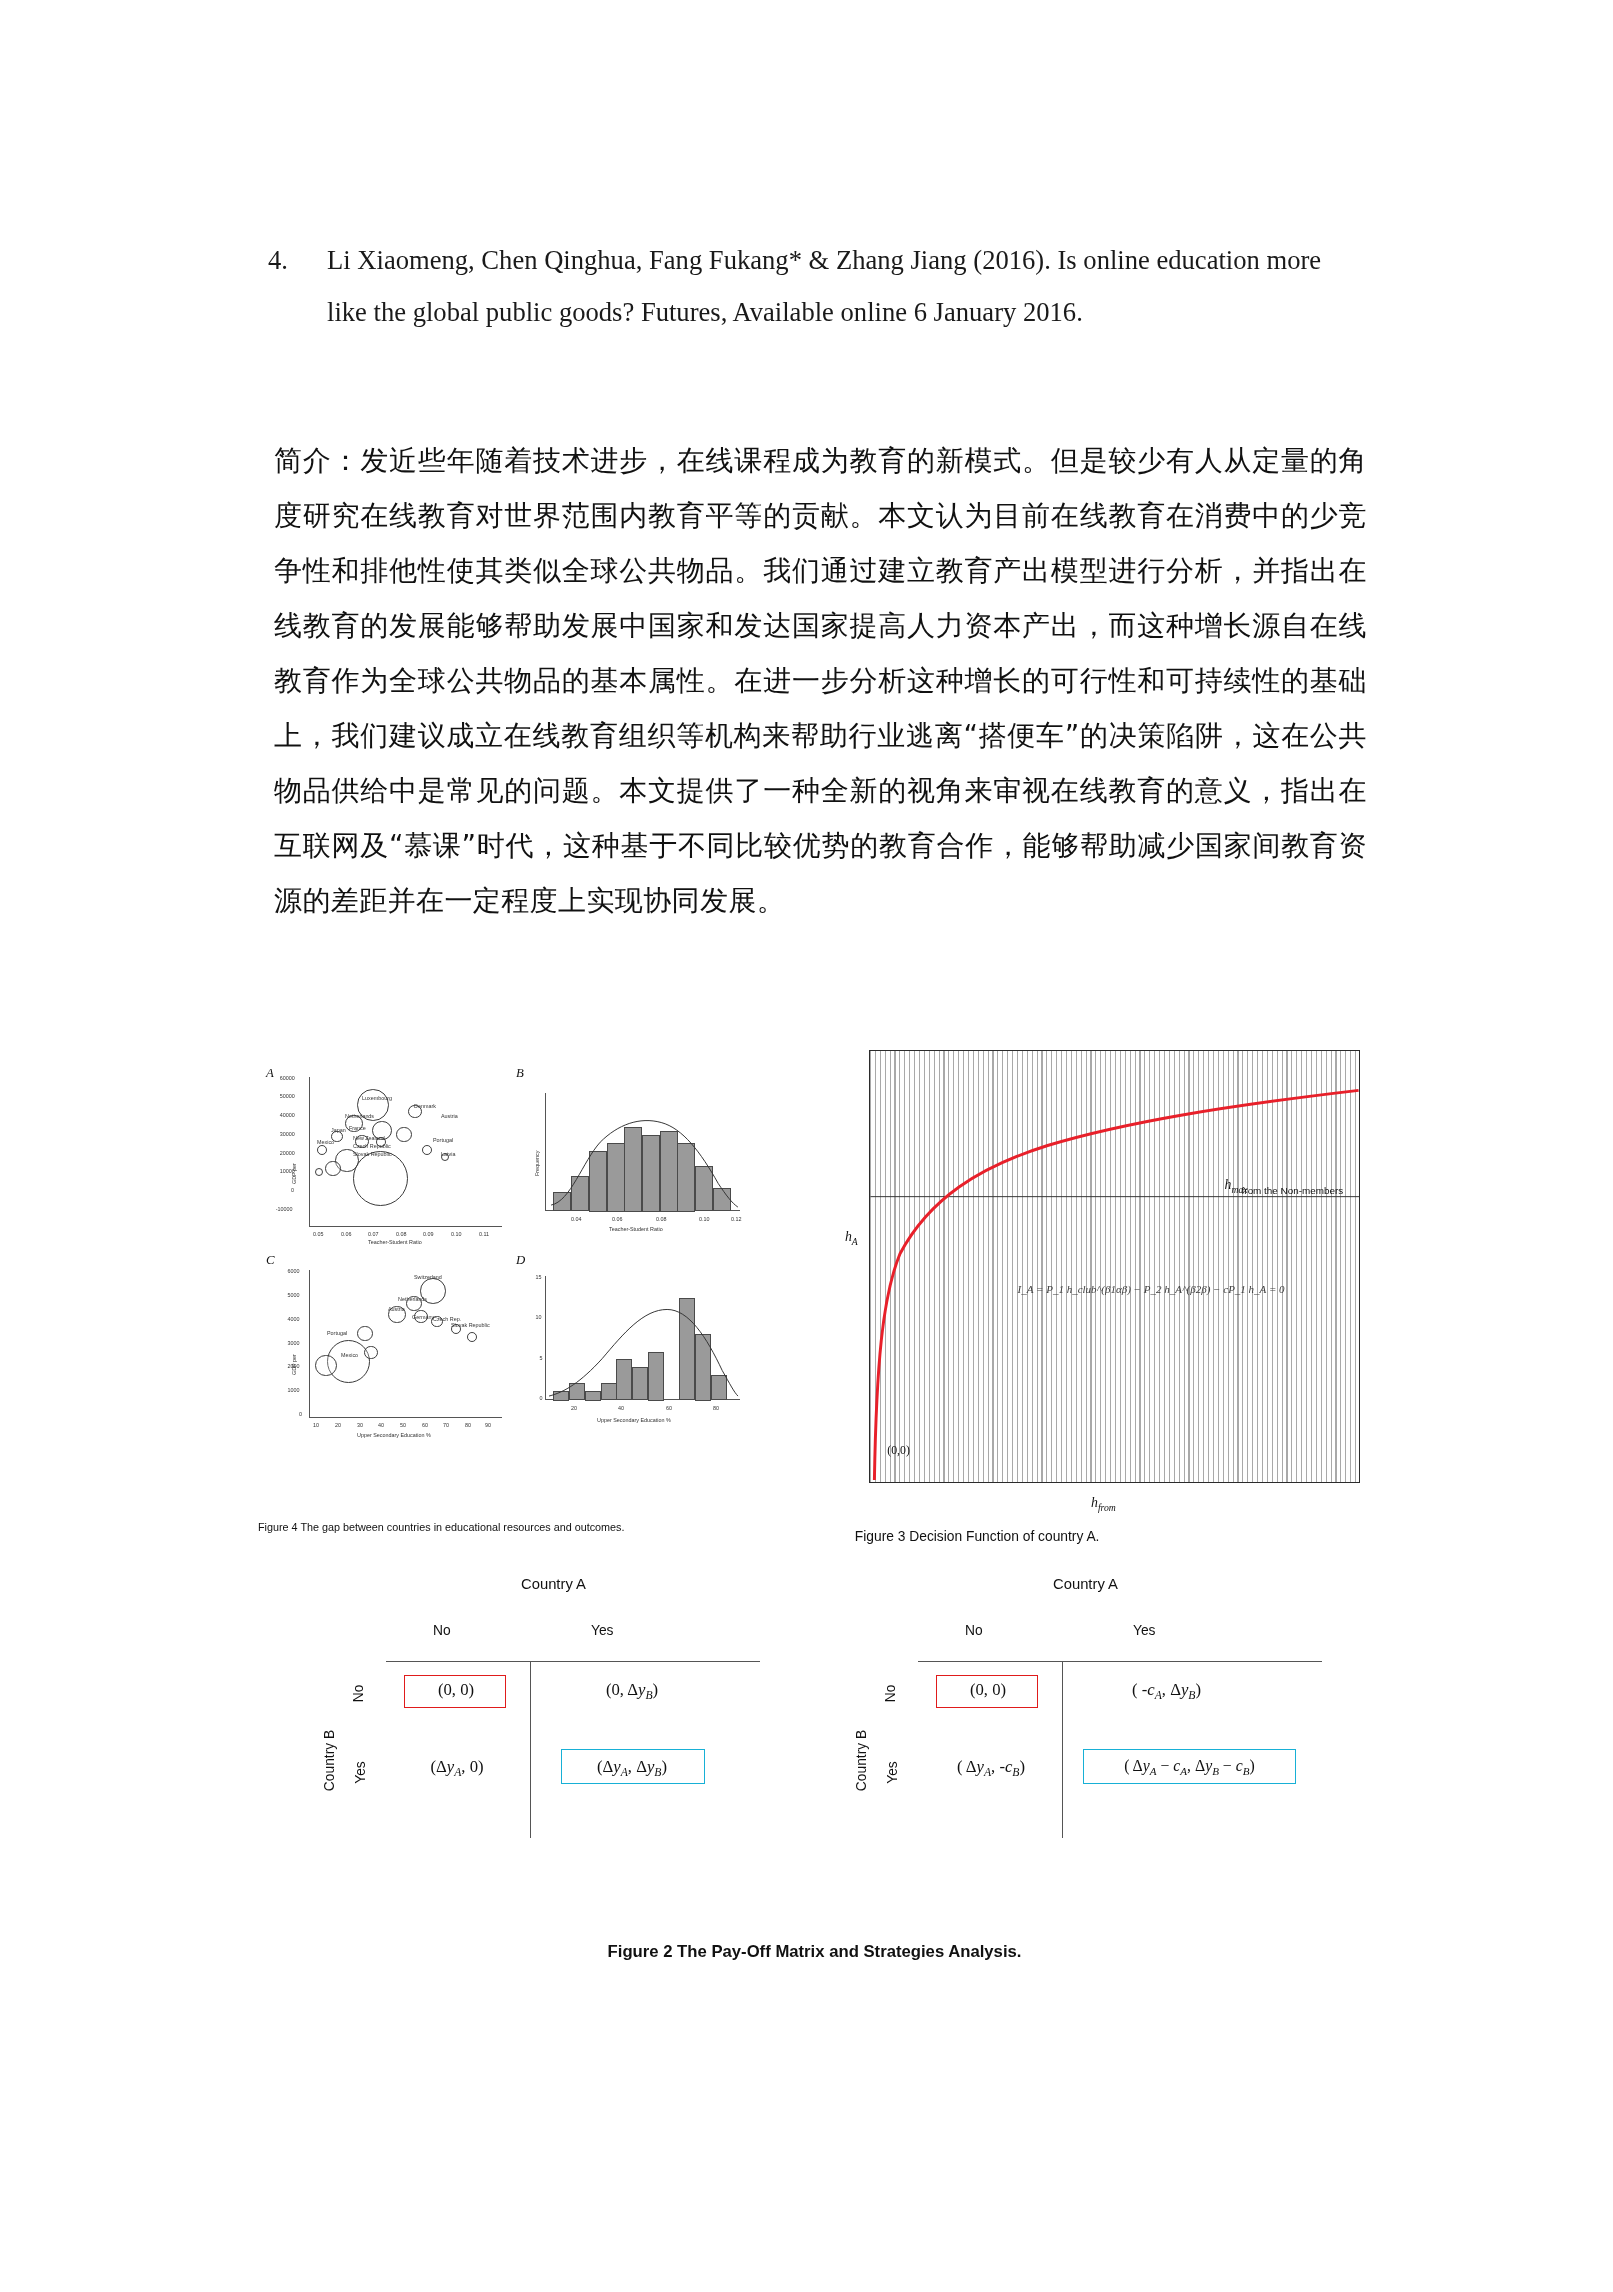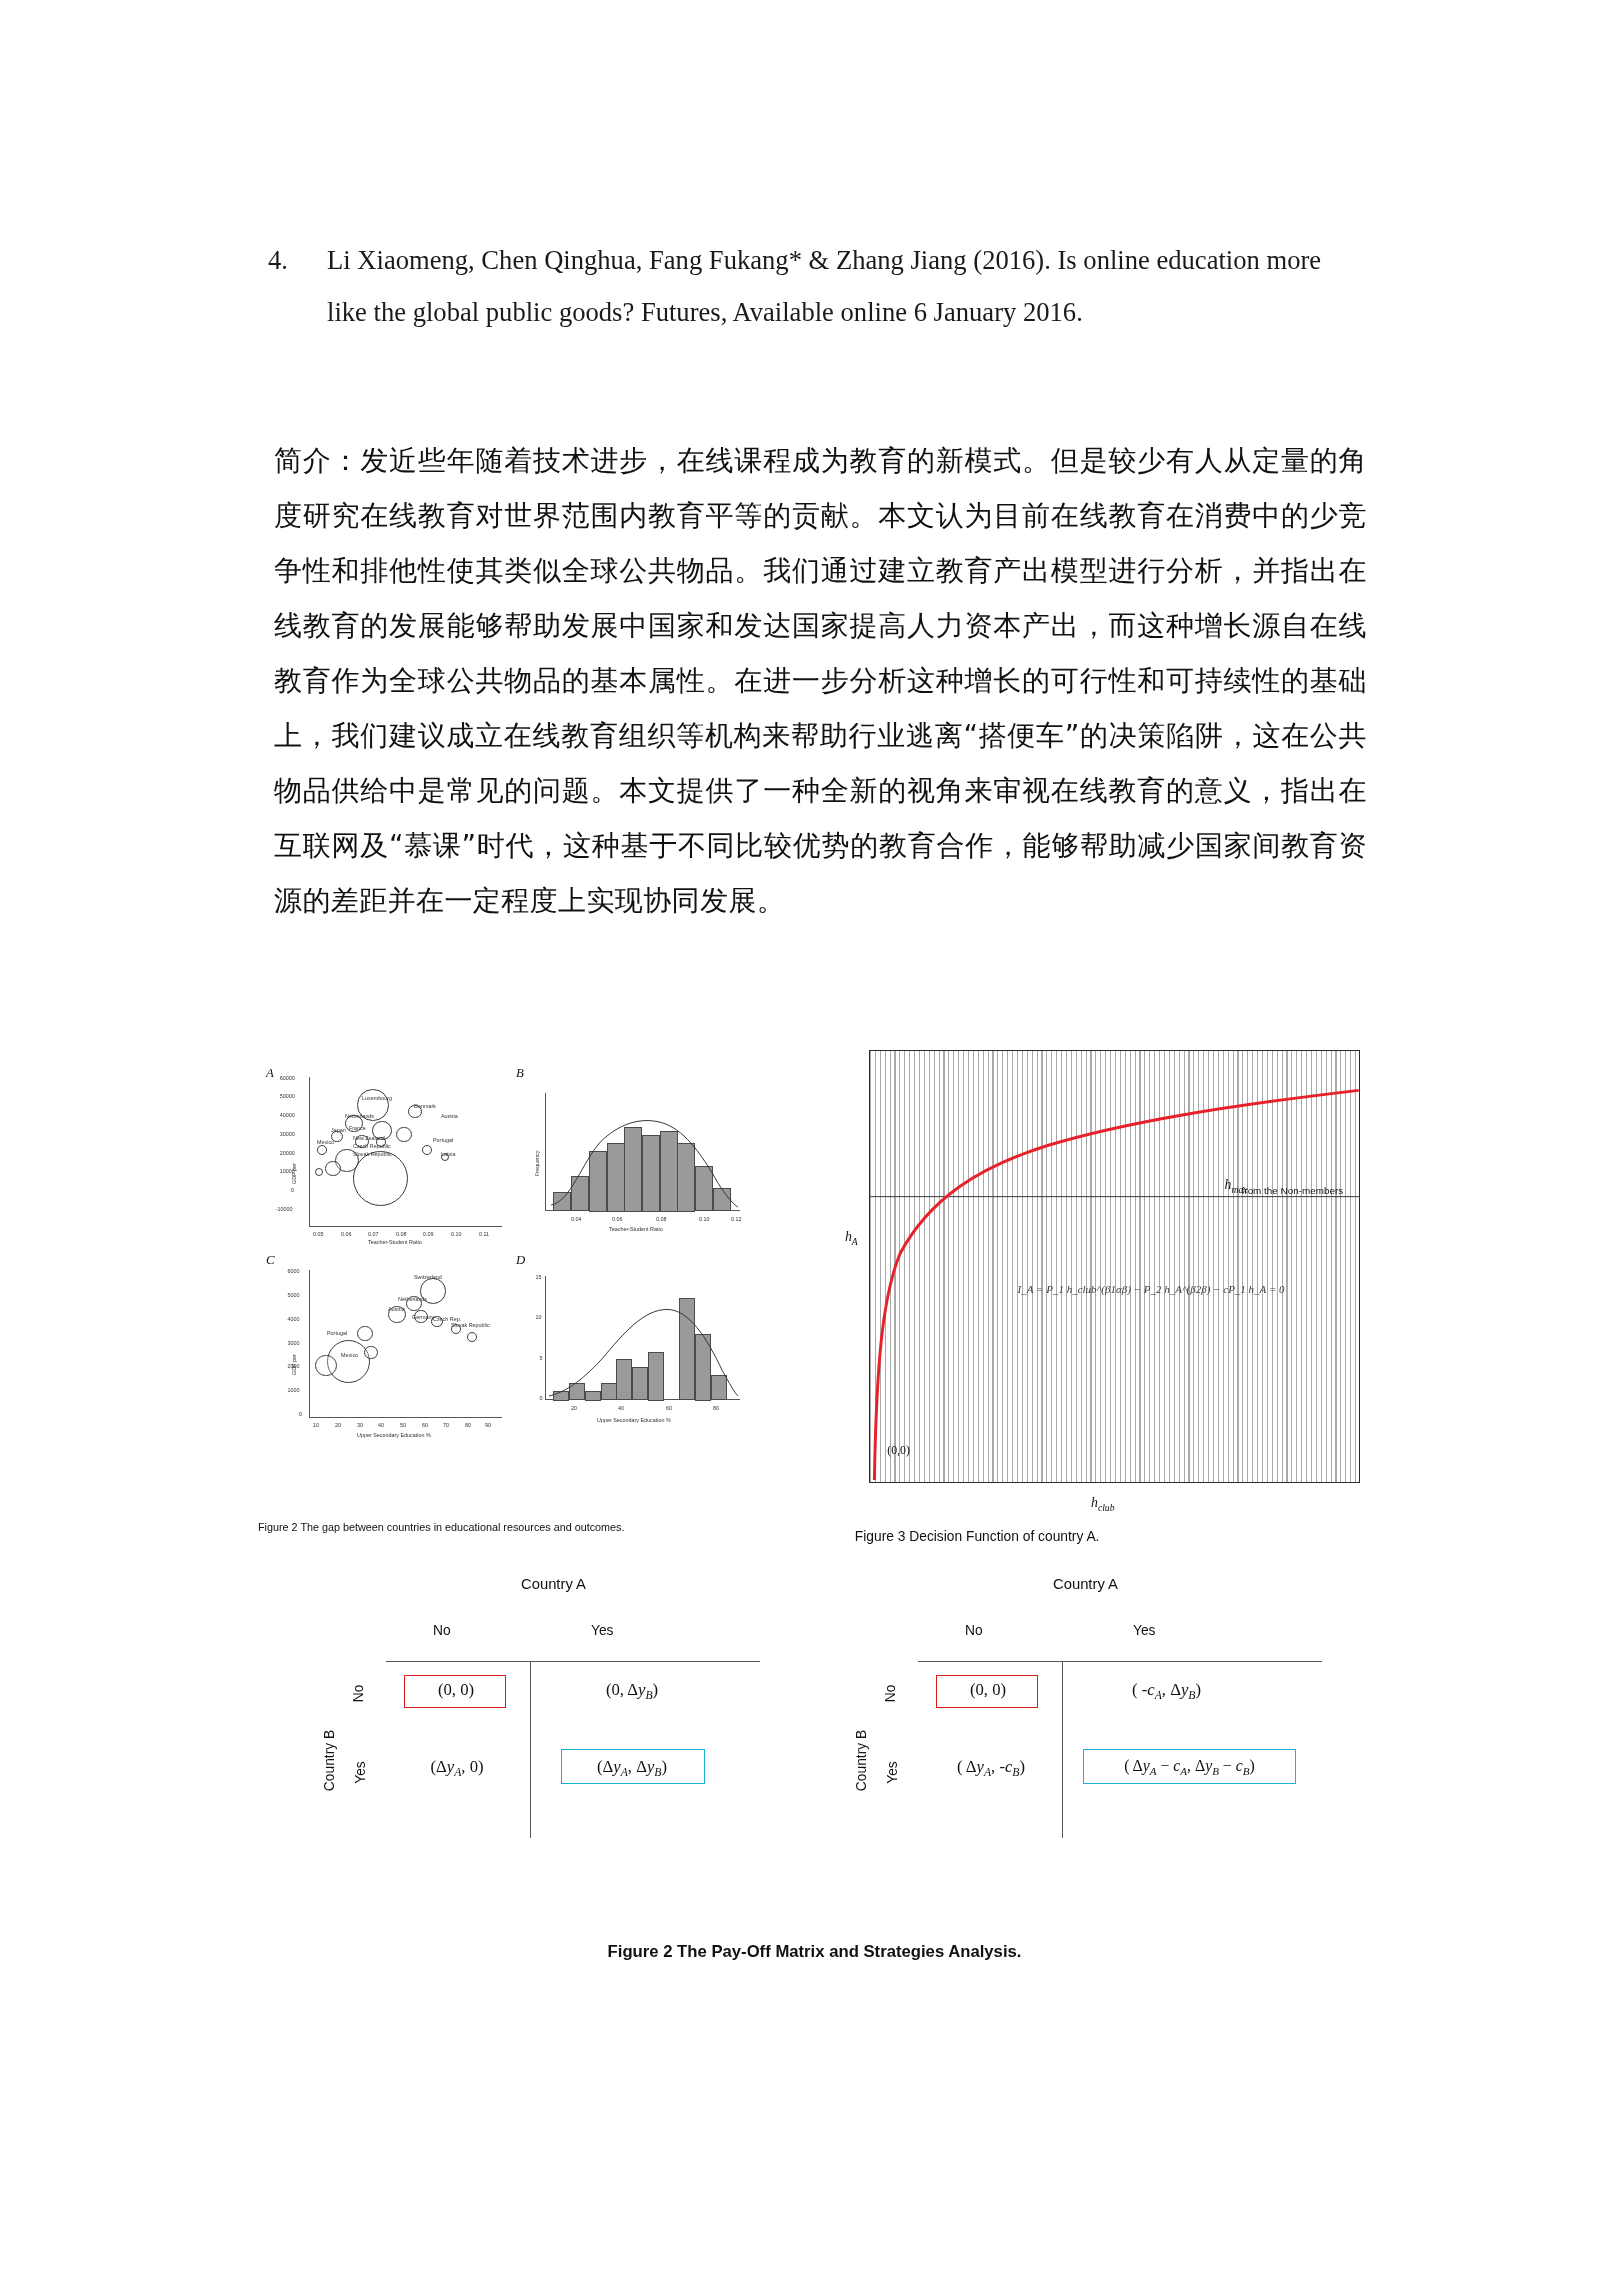--- a/index.html
+++ b/index.html
@@ -401,39 +401,39 @@
           <div class="hbar" style="left:122px;top:114px;width:15.8px;height:33px;"></div>
           <div class="hbar" style="left:138px;top:99px;width:15.8px;height:49px;"></div>
           <div class="hbar" style="left:169px;top:45px;width:15.8px;height:102px;"></div>
           <div class="hbar" style="left:185px;top:81px;width:15.8px;height:67px;"></div>
           <div class="hbar" style="left:201px;top:122px;width:15.8px;height:25.6px;"></div>
           <svg style="position:absolute;left:35px;top:23.6px;" width="195" height="124" viewBox="0 0 198 126">
             <path d="M4,122 C20,118 36,108 58,84 C80,58 100,34 124,34 C146,34 164,62 180,96 C188,110 192,118 196,122" fill="none" stroke="#333" stroke-width="1"></path>
           </svg>
         </div>
       </div>
-      <div class="fig-cap" style="left:0px;top:455px;">Figure 2 The gap between countries in educational resources and outcomes.</div>
+      <div class="fig-cap" style="left:0px;top:455px;">Figure 4 The gap between countries in educational resources and outcomes.</div>
     </div>
 
     <div class="fig3-wrap">
       <div class="fig3-box">
         <div class="f3-hatch"></div>
         <svg width="491" height="433" style="position:absolute;left:0;top:0;" viewBox="0 0 498 440">
           <line x1="0" y1="148" x2="498" y2="148" stroke="#333" stroke-width="1"></line>
           <path d="M4,436 C6,320 12,250 30,206 C60,150 110,118 180,96 C260,72 360,56 496,40" fill="none" stroke="#e8202a" stroke-width="3"></path>
         </svg>
         <div style="position:absolute;left:17.7px;top:392px;font-family:'Liberation Serif',serif;font-size:11.8px;color:#111;">(0,0)</div>
         <div style="position:absolute;left:335px;top:126px;font-family:'Liberation Serif',serif;font-size:13.8px;font-style:italic;color:#111;padding-left:20px;">
           <span>h<sub>max</sub></span>
         </div>
         <div style="position:absolute;left:372px;top:134px;font-family:'Liberation Sans',sans-serif;font-size:9.9px;color:#111;">from the Non-members</div>
         <div style="position:absolute;left:148px;top:232px;font-family:'Liberation Serif',serif;font-size:11px;font-style:italic;color:#404040;">I_A = P_1 h_club^(β1αβ) − P_2 h_A^(β2β) − cP_1 h_A = 0</div>
       </div>
       <div style="position:absolute;left:5.9px;top:185px;font-family:'Liberation Serif',serif;font-style:italic;font-size:13.8px;color:#111;">h<sub>A</sub></div>
-      <div style="position:absolute;left:252px;top:451px;font-family:'Liberation Serif',serif;font-style:italic;font-size:13.8px;color:#111;">h<sub>club</sub></div>
+      <div style="position:absolute;left:252px;top:451px;font-family:'Liberation Serif',serif;font-style:italic;font-size:13.8px;color:#111;">h<sub>from</sub></div>
       <div class="fig-cap" style="left:15.8px;top:485px;font-size:13.8px;">Figure 3 Decision Function of country A.</div>
     </div>
   </div>
 
   <div class="fig2-wrap">
 
     <div class="matrix" style="left:59px;">
       <div class="m-title">Country A</div>
       <div class="m-col" style="left:116px;">No</div>
       <div class="m-col" style="left:274px;">Yes</div>

